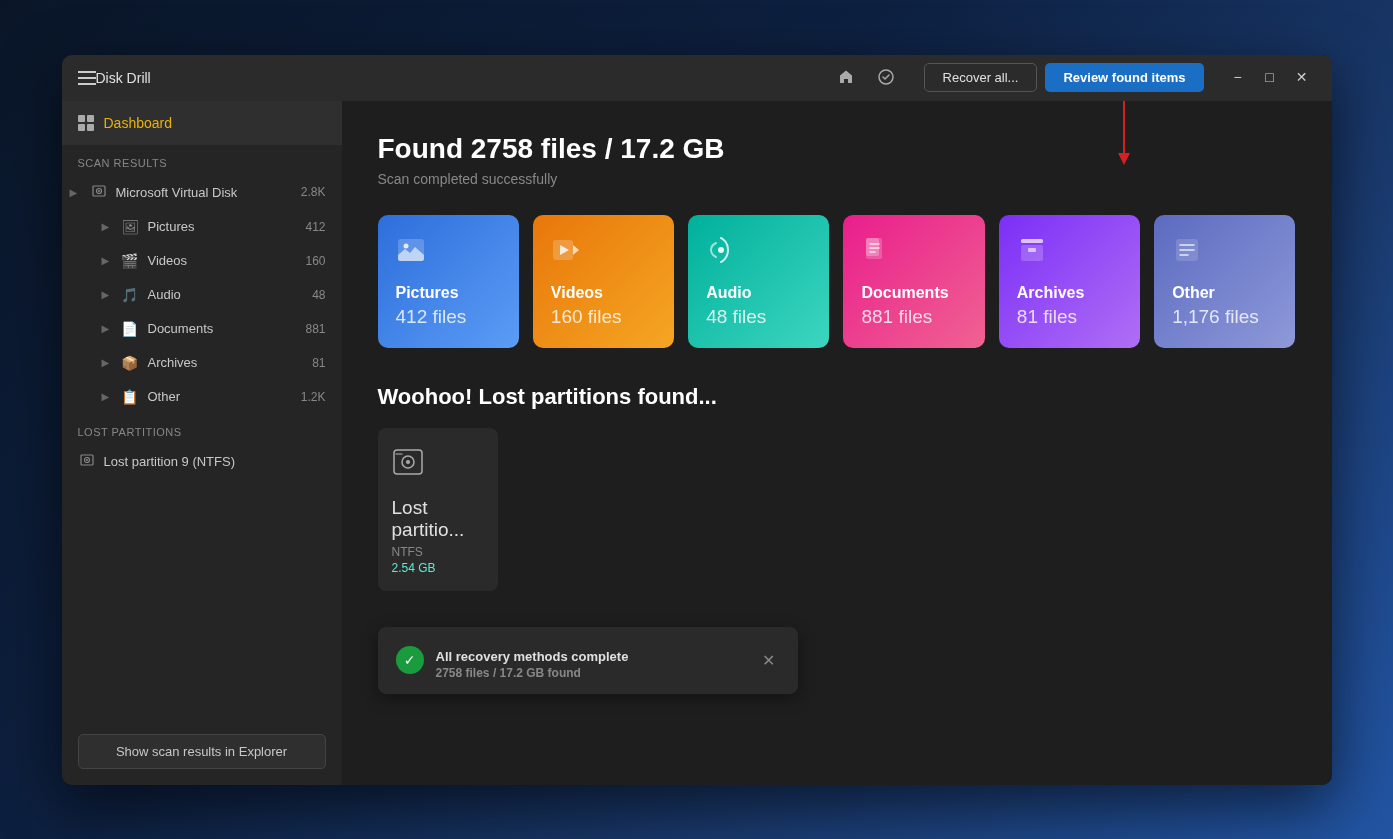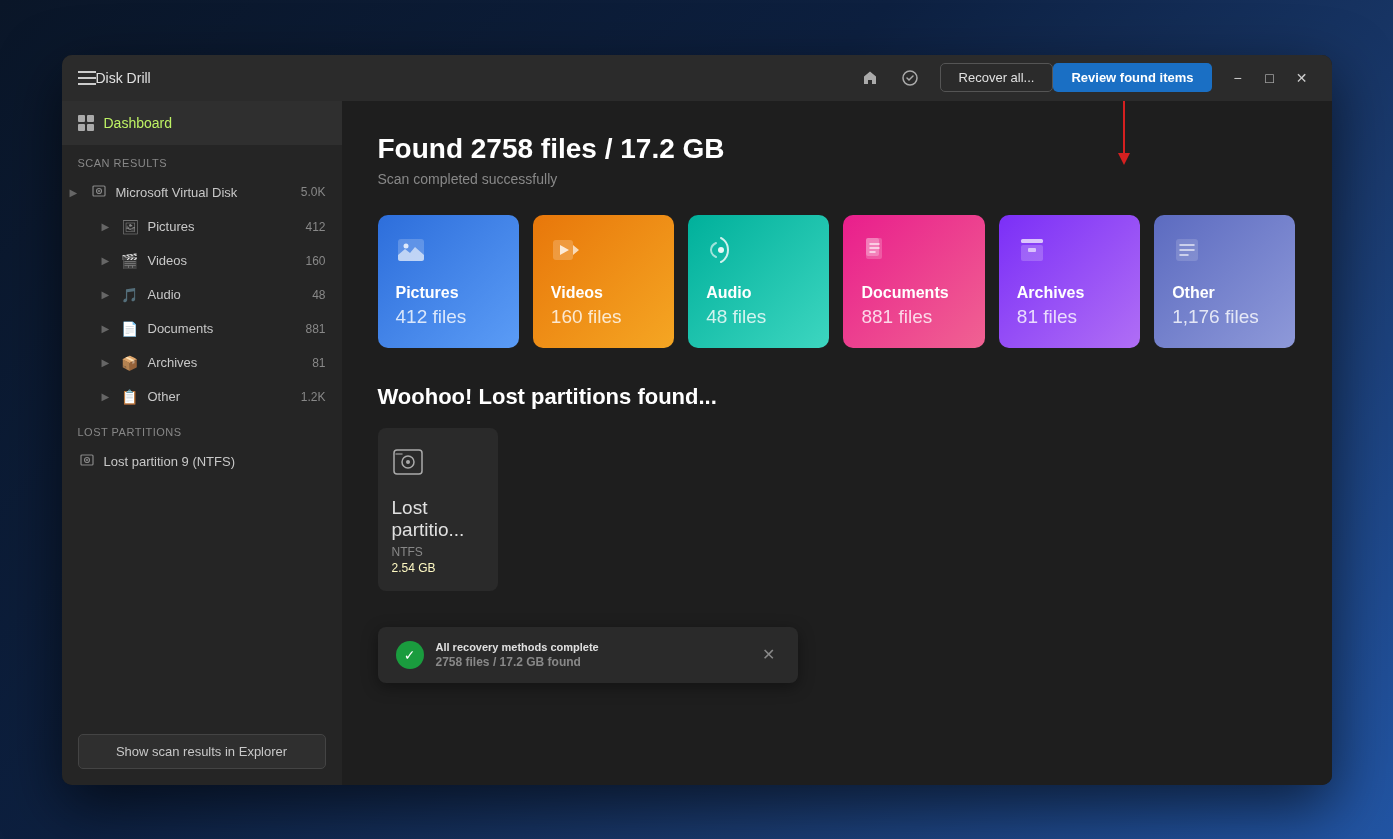--- a/index.html
+++ b/index.html
@@ -49,21 +49,22 @@
       background: #ccc;
       display: block;
     }
     .app-title {
       color: #e0e0e0;
       font-size: 14px;
       font-weight: 500;
     }
     .title-bar-actions {
       display: flex;
-      align-items: flex-end;
+      align-items: flex-start;
+      gap: 8px;
     }
     .nav-icons {
       display: flex;
       align-items: center;
       gap: 12px;
       margin-right: 16px;
     }
     .nav-icon {
       width: 28px;
       height: 28px;
@@ -126,21 +127,21 @@
       padding: 0;
       flex-shrink: 0;
     }
     .dashboard-item {
       display: flex;
       align-items: center;
       gap: 10px;
       padding: 14px 16px;
       background: #2f2f2f;
       cursor: pointer;
-      color: #bef264;
+      color: #eab308;
       font-size: 14px;
     }
     .dashboard-icon {
       display: grid;
       grid-template-columns: 1fr 1fr;
       gap: 2px;
       width: 16px;
       height: 16px;
     }
     .dashboard-icon span {
@@ -278,21 +279,21 @@
       font-size: 19px;
       font-weight: 500;
       margin-bottom: 4px;
     }
     .partition-type {
       color: #888;
       font-size: 12px;
       margin-bottom: 2px;
     }
     .partition-size {
-      color: #fef9c3;
+      color: #5eead4;
       font-size: 12px;
     }
 
     
     .toast {
       display: flex;
       align-items: center;
       background: #2a2a2a;
       border-radius: 8px;
       padding: 14px 18px;
@@ -311,23 +312,24 @@
       justify-content: center;
       color: #fff;
       font-size: 14px;
       flex-shrink: 0;
     }
     .toast-text {
       flex: 1;
     }
     .toast-title {
       color: #e0e0e0;
-      font-size: 11px;
+      font-size: 13px;
       font-weight: 600;
       margin-bottom: 2px;
+      margin-top: 8px;
     }
     .toast-subtitle {
       color: #888;
       font-size: 12px;
       font-weight: bold;
     }
     .toast-close {
       color: #888;
       cursor: pointer;
       font-size: 16px;
@@ -390,21 +392,21 @@
       <div class="sidebar-item top-level">
         <span class="expand-arrow">▶</span>
         <span class="item-icon">
           <svg width="14" height="14" viewBox="0 0 14 14" fill="none">
             <rect x="1" y="2" width="12" height="10" rx="1" stroke="#888" stroke-width="1.2"></rect>
             <circle cx="7" cy="7" r="2.5" stroke="#888" stroke-width="1.2"></circle>
             <circle cx="7" cy="7" r="1" fill="#888"></circle>
           </svg>
         </span>
         <span class="item-label">Microsoft Virtual Disk</span>
-        <span class="item-count">5.0K</span>
+        <span class="item-count">2.8K</span>
       </div>
 
       <div class="sidebar-item" style="padding-left:40px;">
         <span class="expand-arrow">▶</span>
         <span class="item-icon">🖼</span>
         <span class="item-label">Pictures</span>
         <span class="item-count">412</span>
       </div>
 
       <div class="sidebar-item" style="padding-left:40px;">

